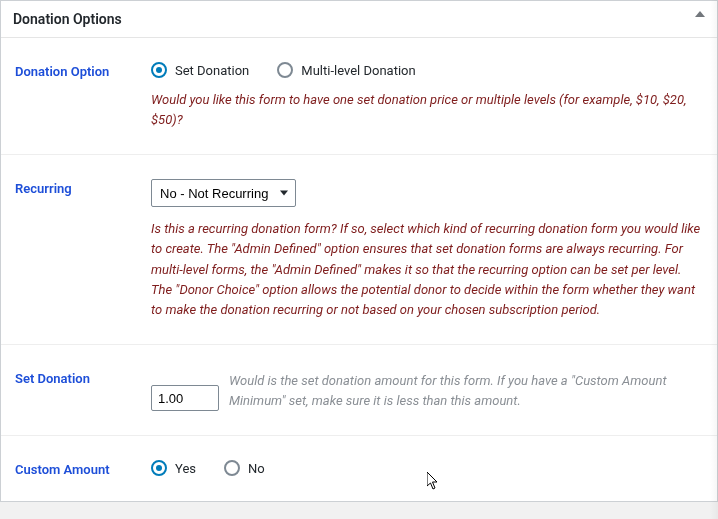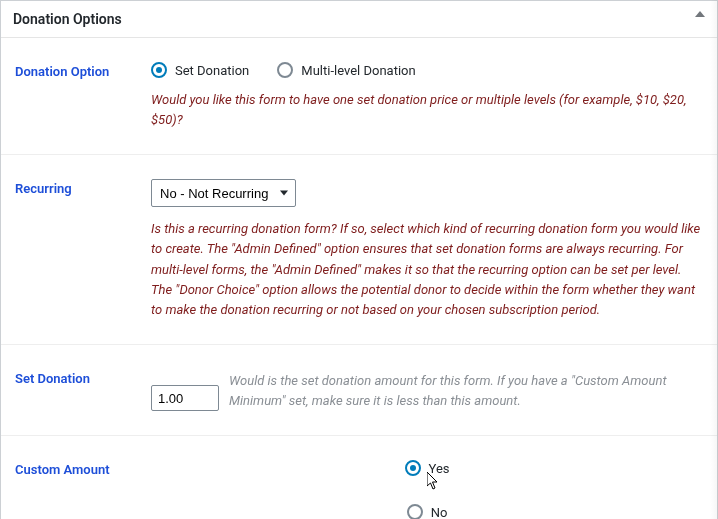--- a/index.html
+++ b/index.html
@@ -223,21 +223,21 @@
         <div class="input-inline">
           <input type="text" value="1.00" style="">
           <div class="input-help">Would is the set donation amount for this form. If you have a "Custom Amount Minimum" set, make sure it is less than this amount.</div>
         </div>
       </div>
     </div>
 
     <div class="field-row" style="border-bottom:none;">
       <div class="field-label-col">Custom Amount</div>
       <div class="field-content-col">
-        <div class="radio-group" style="margin-bottom:0;flex-direction:column;">
+        <div class="radio-group" style="margin-bottom:0;">
           <label class="radio-option">
             <span class="radio-circle checked">
                   <span class="radio-dot"></span>
                 </span>
             <span class="radio-label">Yes</span>
           </label>
           <label class="radio-option">
             <span class="radio-circle"></span>
             <span class="radio-label">No</span>
           </label>

